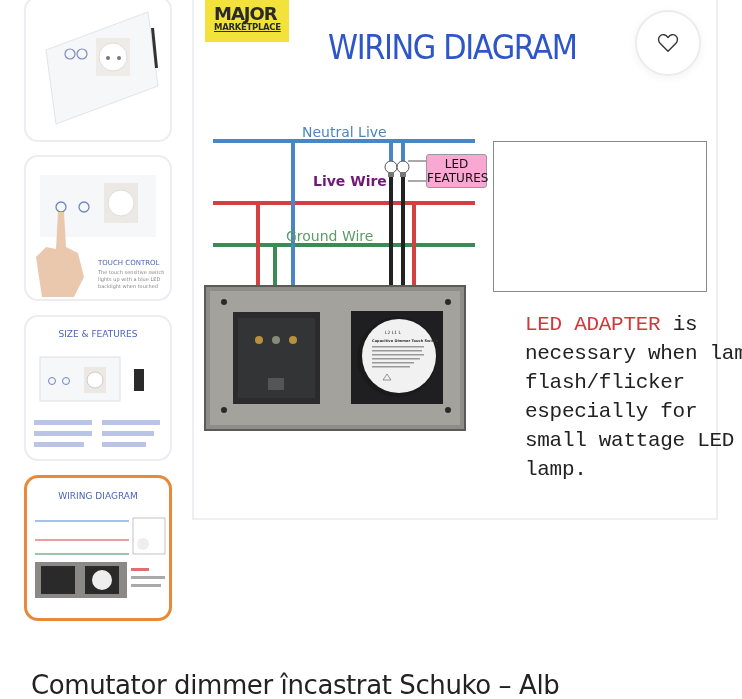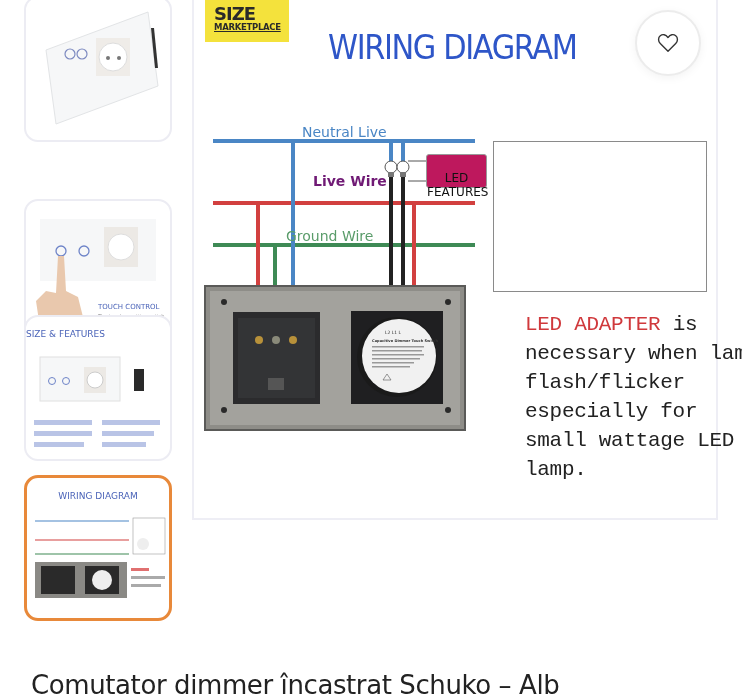--- a/index.html
+++ b/index.html
@@ -6,21 +6,21 @@
   body{width:742px;height:699px;position:relative;overflow:hidden;font-family:"Liberation Sans",sans-serif;}
   .thumb{position:absolute;left:24px;width:148px;height:146px;border:2px solid #ececf3;border-radius:14px;background:#fff;overflow:hidden;box-sizing:border-box;}
   .thumb.active{border:3px solid #e8893a;}
   .main-frame{position:absolute;left:192px;top:-4px;width:526px;height:524px;border:2px solid #eeeef5;border-top:none;background:#fff;box-sizing:border-box;overflow:hidden;}
   .brand{position:absolute;left:205px;top:0;width:84px;height:42px;background:#f4e23c;box-sizing:border-box;padding:5px 0 0 9px;}
   .brand .b1{font-family:"DejaVu Sans",sans-serif;font-weight:bold;font-size:18px;line-height:17px;color:#2a2a2a;letter-spacing:-1px;}
   .brand .b2{font-family:"DejaVu Sans",sans-serif;font-weight:bold;font-size:8.5px;line-height:10px;color:#2a2a2a;letter-spacing:-0.3px;text-decoration:underline;}
   .wd-title{position:absolute;left:328px;top:28px;font-family:"DejaVu Sans",sans-serif;font-size:33px;color:#2e56c8;letter-spacing:-1.5px;font-weight:normal;transform:scaleX(0.92);transform-origin:left;}
   .heart-btn{position:absolute;left:635px;top:10px;width:66px;height:66px;border-radius:50%;background:#fff;border:2px solid #ececec;box-sizing:border-box;box-shadow:0 2px 10px rgba(0,0,0,0.05);display:flex;align-items:center;justify-content:center;cursor:pointer;}
   .wire-label{position:absolute;font-family:"DejaVu Sans",sans-serif;font-size:14px;}
-  .led-box{position:absolute;left:426px;top:154px;width:61px;height:34px;border:1.5px solid #999;border-radius:3px;background:#be185d;font-family:"DejaVu Sans",sans-serif;font-size:12px;line-height:14px;text-align:center;padding-top:16px;box-sizing:border-box;color:#111;}
+  .led-box{position:absolute;left:426px;top:154px;width:61px;height:34px;border:1.5px solid #999;border-radius:3px;background:#f9a8d4;font-family:"DejaVu Sans",sans-serif;font-size:12px;line-height:14px;text-align:center;padding-top:2px;box-sizing:border-box;color:#111;}
   .bulb-photo{position:absolute;left:493px;top:141px;width:214px;height:151px;border:1.5px solid #8a8a8a;background:#fff;box-sizing:border-box;}
   .note{position:absolute;left:477px;top:310px;width:245px;font-family:Liberation Mono, monospace;font-size:21px;line-height:29px;color:#222;letter-spacing:-0.3px;margin-left:48px;}
   .note .hl{color:#d0393c;}
   .product-title{position:absolute;left:23px;top:670px;font-family:"DejaVu Sans",sans-serif;font-size:26px;color:#222;letter-spacing:-0.4px;white-space:nowrap;margin-left:8px;}
   .tcap{position:absolute;font-family:"DejaVu Sans",sans-serif;color:#4a63b8;}
 </style>
 </head>
 <body>
 
 <div class="thumb" style="top:-4px;">
@@ -29,35 +29,35 @@
     <polygon points="125,30 128,30 132,70 129,70" fill="#333"></polygon>
     <circle cx="44" cy="56" r="5" fill="none" stroke="#7d8ac0" stroke-width="1.2"></circle>
     <circle cx="56" cy="56" r="5" fill="none" stroke="#7d8ac0" stroke-width="1.2"></circle>
     <rect x="70" y="40" width="34" height="38" fill="#efece8"></rect>
     <circle cx="87" cy="59" r="14" fill="#fff" stroke="#ddd"></circle>
     <circle cx="82" cy="60" r="2" fill="#777"></circle>
       <circle cx="93" cy="60" r="2" fill="#777"></circle>
   </svg>
 </div>
 
-<div class="thumb" style="top:155px;margin-top:44px;">
+<div class="thumb" style="top:155px;">
   <svg width="144" height="142" viewBox="0 0 144 142">
     <rect x="14" y="18" width="116" height="62" fill="#f6f7f8"></rect>
     <circle cx="35" cy="50" r="5" fill="none" stroke="#6e84c8" stroke-width="1.3"></circle>
     <circle cx="58" cy="50" r="5" fill="none" stroke="#6e84c8" stroke-width="1.3"></circle>
     <rect x="78" y="26" width="34" height="40" fill="#ece9e5"></rect>
     <circle cx="95" cy="46" r="13" fill="#fff" stroke="#ddd"></circle>
     <path d="M32,55 L38,55 L40,90 L52,96 L58,120 L48,140 L16,140 L10,100 L20,90 L30,92 Z" fill="#e9c8ad"></path>
   </svg>
   <div class="tcap" style="left:72px;top:102px;font-size:7px;">TOUCH CONTROL</div>
   <div class="tcap" style="left:72px;top:112px;width:72px;font-size:5px;line-height:7px;color:#888;">The touch sensitive switch lights up with a blue LED backlight when touched</div>
 </div>
 
 <div class="thumb" style="top:315px;">
-  <div class="tcap" style="left:0;width:144px;top:12px;font-size:9px;">SIZE &amp; FEATURES</div>
+  <div class="tcap" style="left:0;width:144px;text-align:center;top:12px;font-size:9px;">SIZE &amp; FEATURES</div>
   <svg width="144" height="142" viewBox="0 0 144 142" style="position:absolute;left:0;top:0;">
     <rect x="14" y="40" width="80" height="44" fill="#f6f7f8" stroke="#e0e0e0"></rect>
     <circle cx="26" cy="64" r="3.5" fill="none" stroke="#6e84c8"></circle>
     <circle cx="40" cy="64" r="3.5" fill="none" stroke="#6e84c8"></circle>
     <rect x="58" y="50" width="22" height="26" fill="#ece9e5"></rect>
     <circle cx="69" cy="63" r="8" fill="#fff" stroke="#ccc"></circle>
     <rect x="108" y="52" width="10" height="22" fill="#2a2a2a"></rect>
     <rect x="8" y="103" width="58" height="5" fill="#b9c4e6"></rect>
       <rect x="76" y="103" width="58" height="5" fill="#b9c4e6"></rect>
     <rect x="8" y="114" width="58" height="5" fill="#b9c4e6"></rect>
@@ -81,21 +81,21 @@
     <circle cx="116" cy="66" r="6" fill="#eee"></circle>
     <rect x="104" y="90" width="18" height="3" fill="#e07070"></rect>
     <rect x="104" y="98" width="34" height="3" fill="#aaa"></rect>
     <rect x="104" y="106" width="30" height="3" fill="#aaa"></rect>
   </svg>
 </div>
 
 <div class="main-frame"></div>
 
 <div class="brand">
-  <div class="b1">SIZE</div>
+  <div class="b1">MAJOR</div>
   <div class="b2">MARKETPLACE</div>
 </div>
 
 <div class="wd-title">WIRING DIAGRAM</div>
 
 <div class="heart-btn">
   <svg width="22" height="20" viewBox="0 0 24 22">
     <path d="M12,20 L3.5,11.5 C1,9 1,5 3.5,3 C6,1 9.5,1.5 12,5 C14.5,1.5 18,1 20.5,3 C23,5 23,9 20.5,11.5 Z" fill="none" stroke="#333" stroke-width="1.5" stroke-linejoin="round"></path>
   </svg>
 </div>

